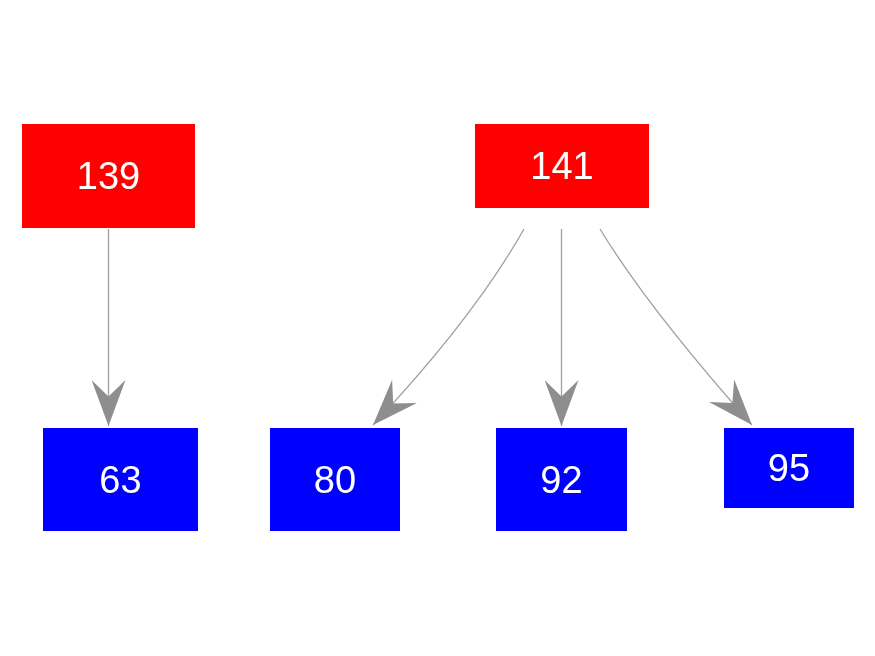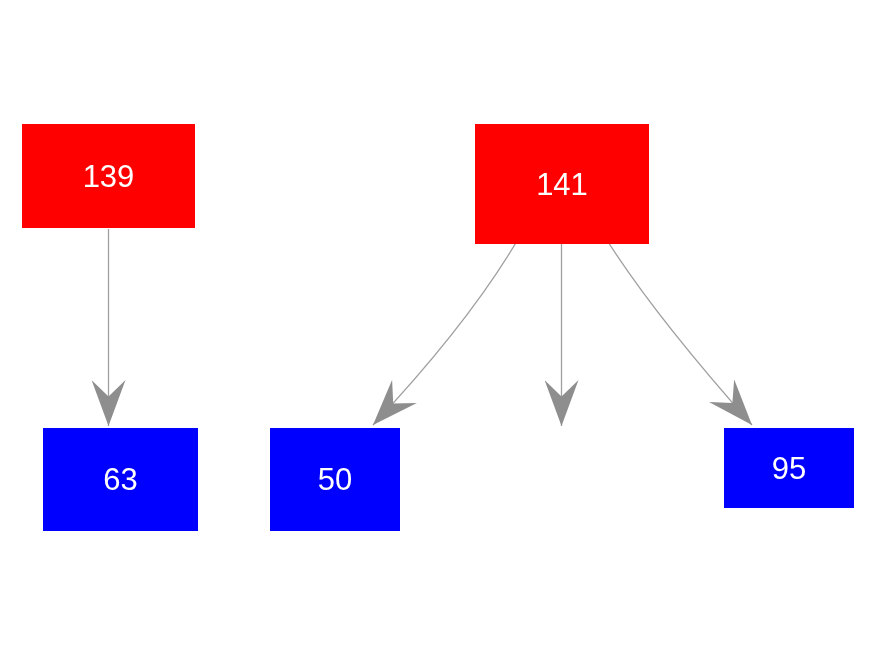--- a/index.html
+++ b/index.html
@@ -17,26 +17,26 @@
     left: 0; top: 0;
     width: 875px;
     height: 656px;
   }
   .node {
     position: absolute;
     display: flex;
     align-items: center;
     justify-content: center;
     color: #ffffff;
-    font-size: 31px;
+    font-size: 38px;
     line-height: 1;
     user-select: none;
   }
   .node-139 { left: 22px;  top: 124px; width: 173px; height: 104px; }
-  .node-141 { left: 475px; top: 124px; width: 174px; height: 120px; }
+  .node-141 { left: 475px; top: 124px; width: 174px; height: 84px; }
   .node-63  { left: 43px;  top: 428px; width: 155px; height: 103px; }
   .node-90  { left: 270px; top: 428px; width: 130px; height: 103px; }
   .node-92  { left: 496px; top: 428px; width: 131px; height: 103px; }
   .node-95  { left: 724px; top: 428px; width: 130px; height: 80px; }
   .edge { fill: none; }
 </style>
 </head>
 <body>
 
 <div class="canvas">
@@ -59,21 +59,24 @@
 
   <div class="node node-141" style="background: rgb(255, 0, 0);">
     <span>141</span>
   </div>
 
   <div class="node node-63" style="background: rgb(0, 0, 255);">
     <span>63</span>
   </div>
 
   <div class="node node-90" style="background: rgb(0, 0, 255);">
-    <span>50</span>
+    <span>80</span>
   </div>
 
+  <div class="node node-92" style="background: rgb(0, 0, 255);">
+    <span>92</span>
+  </div>
 
   <div class="node node-95" style="background: rgb(0, 0, 255);">
     <span>95</span>
   </div>
 
 </div>
 
 </body></html>

